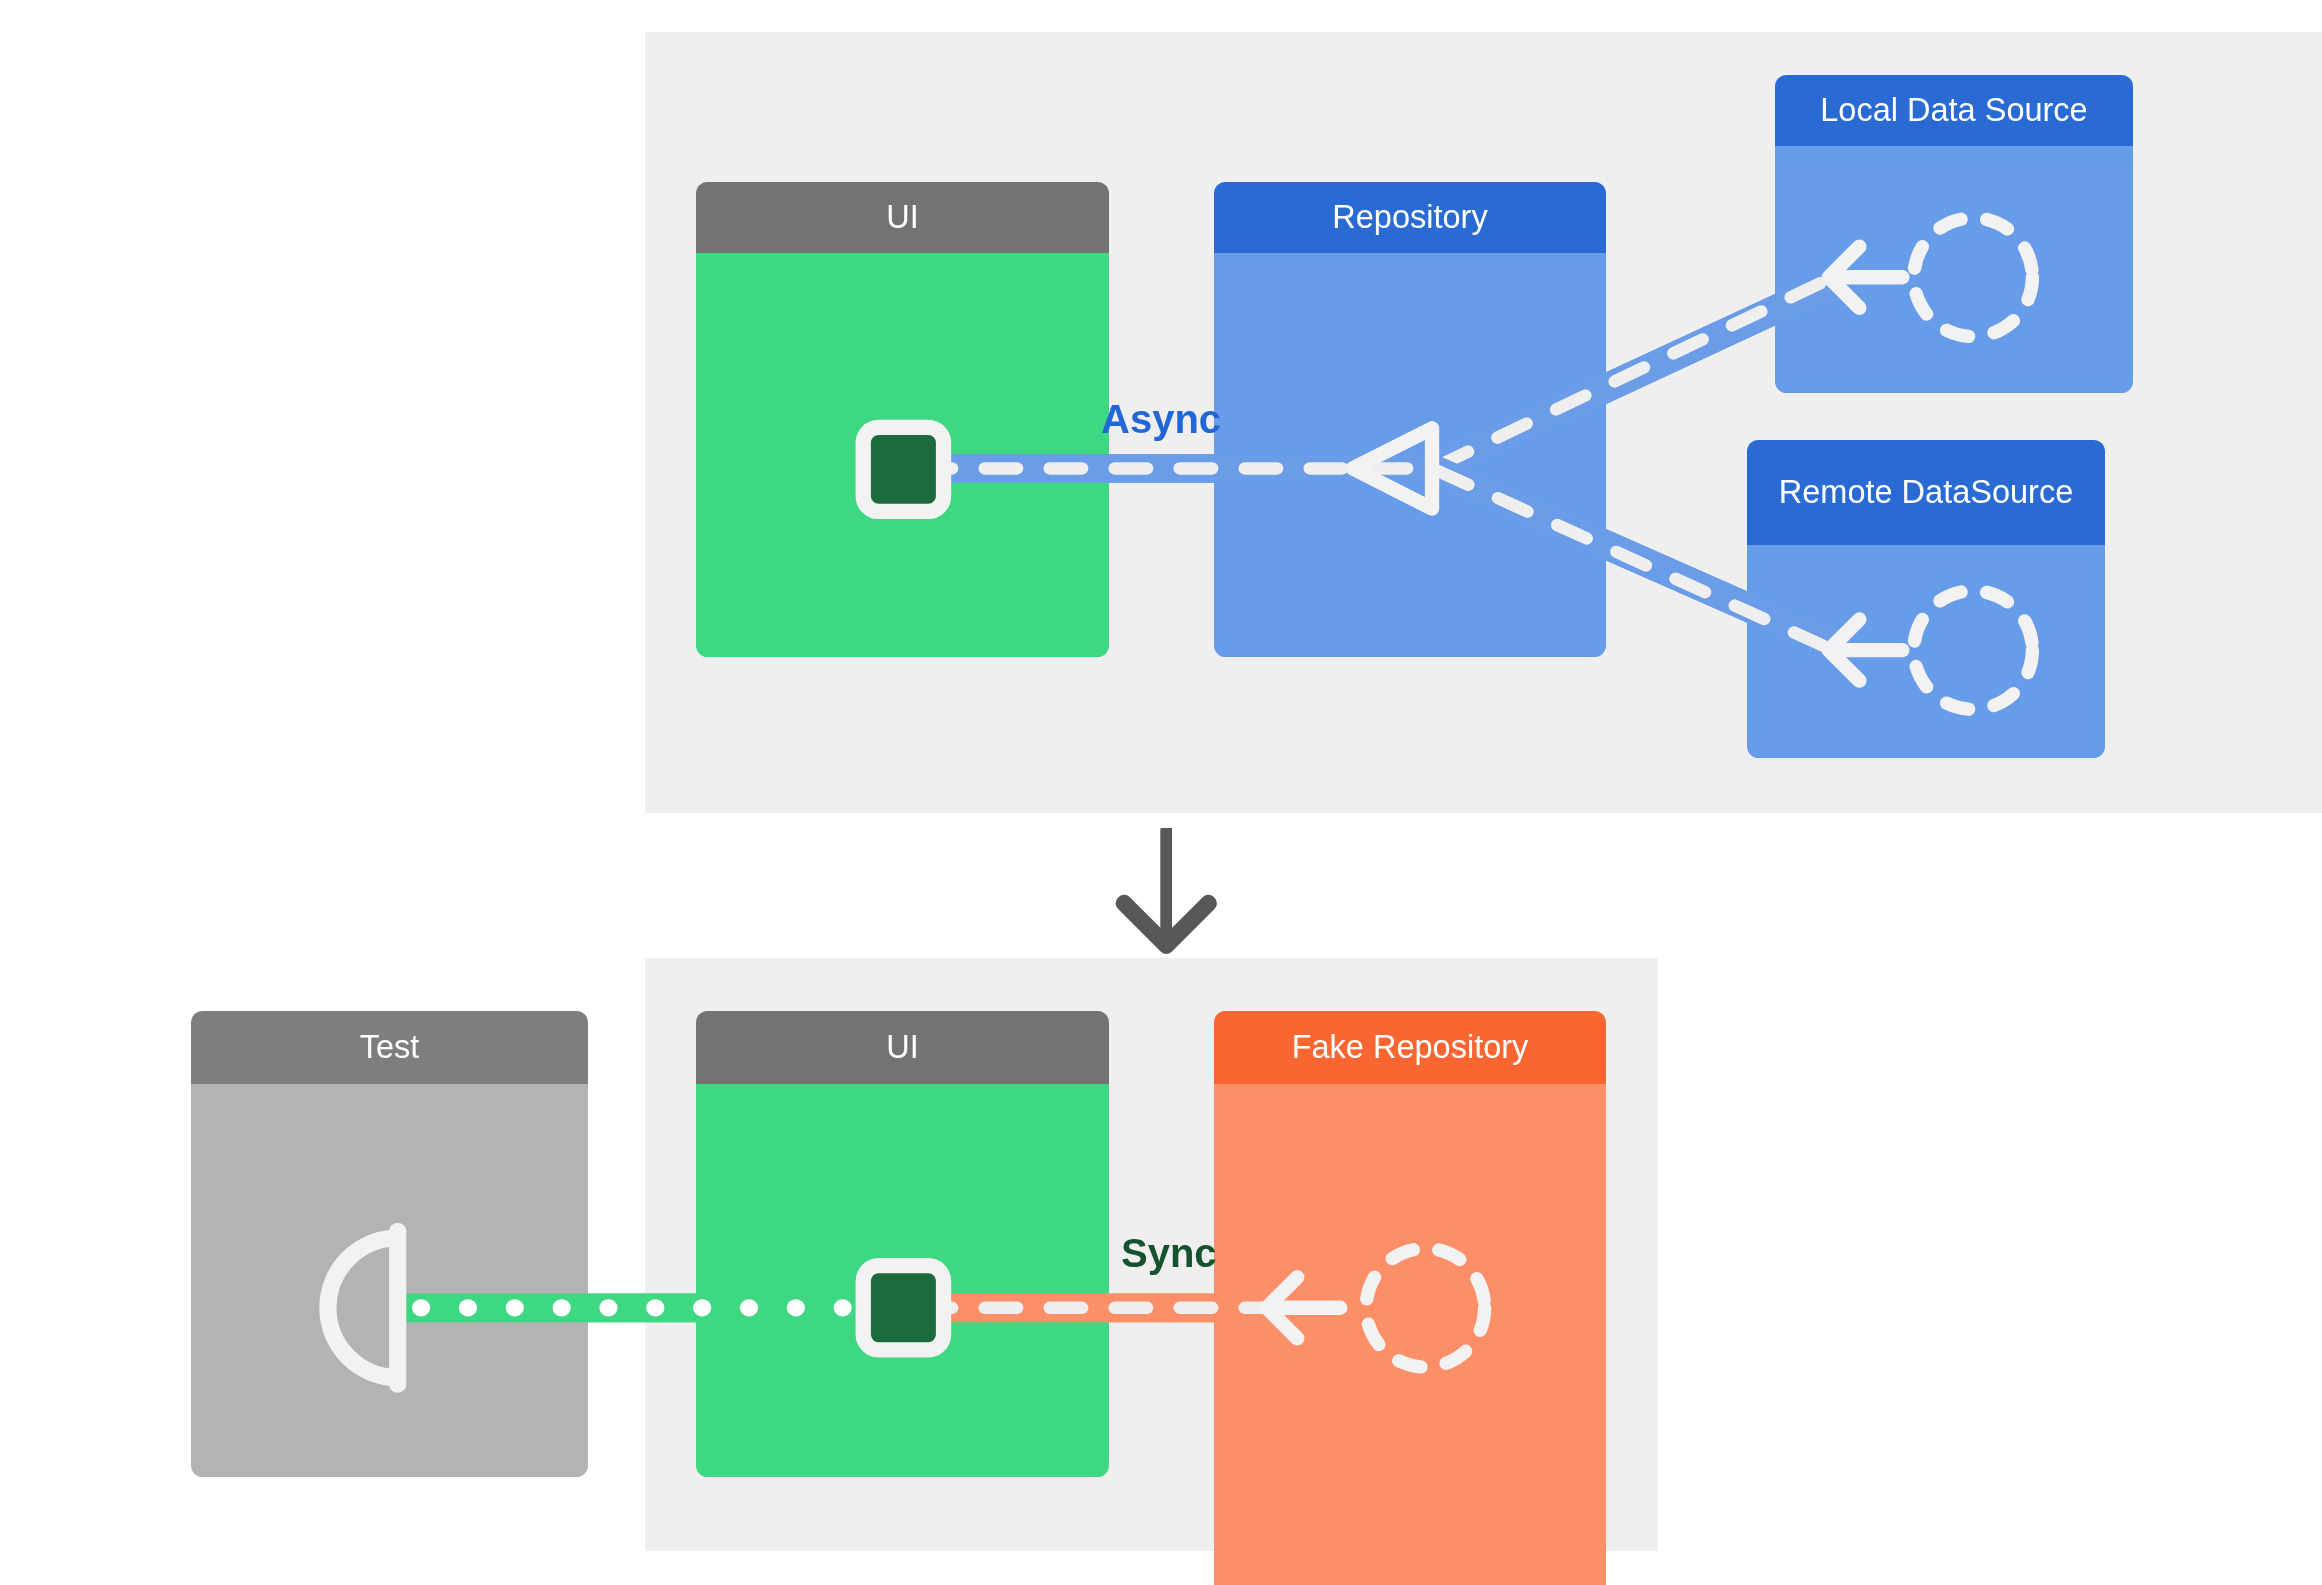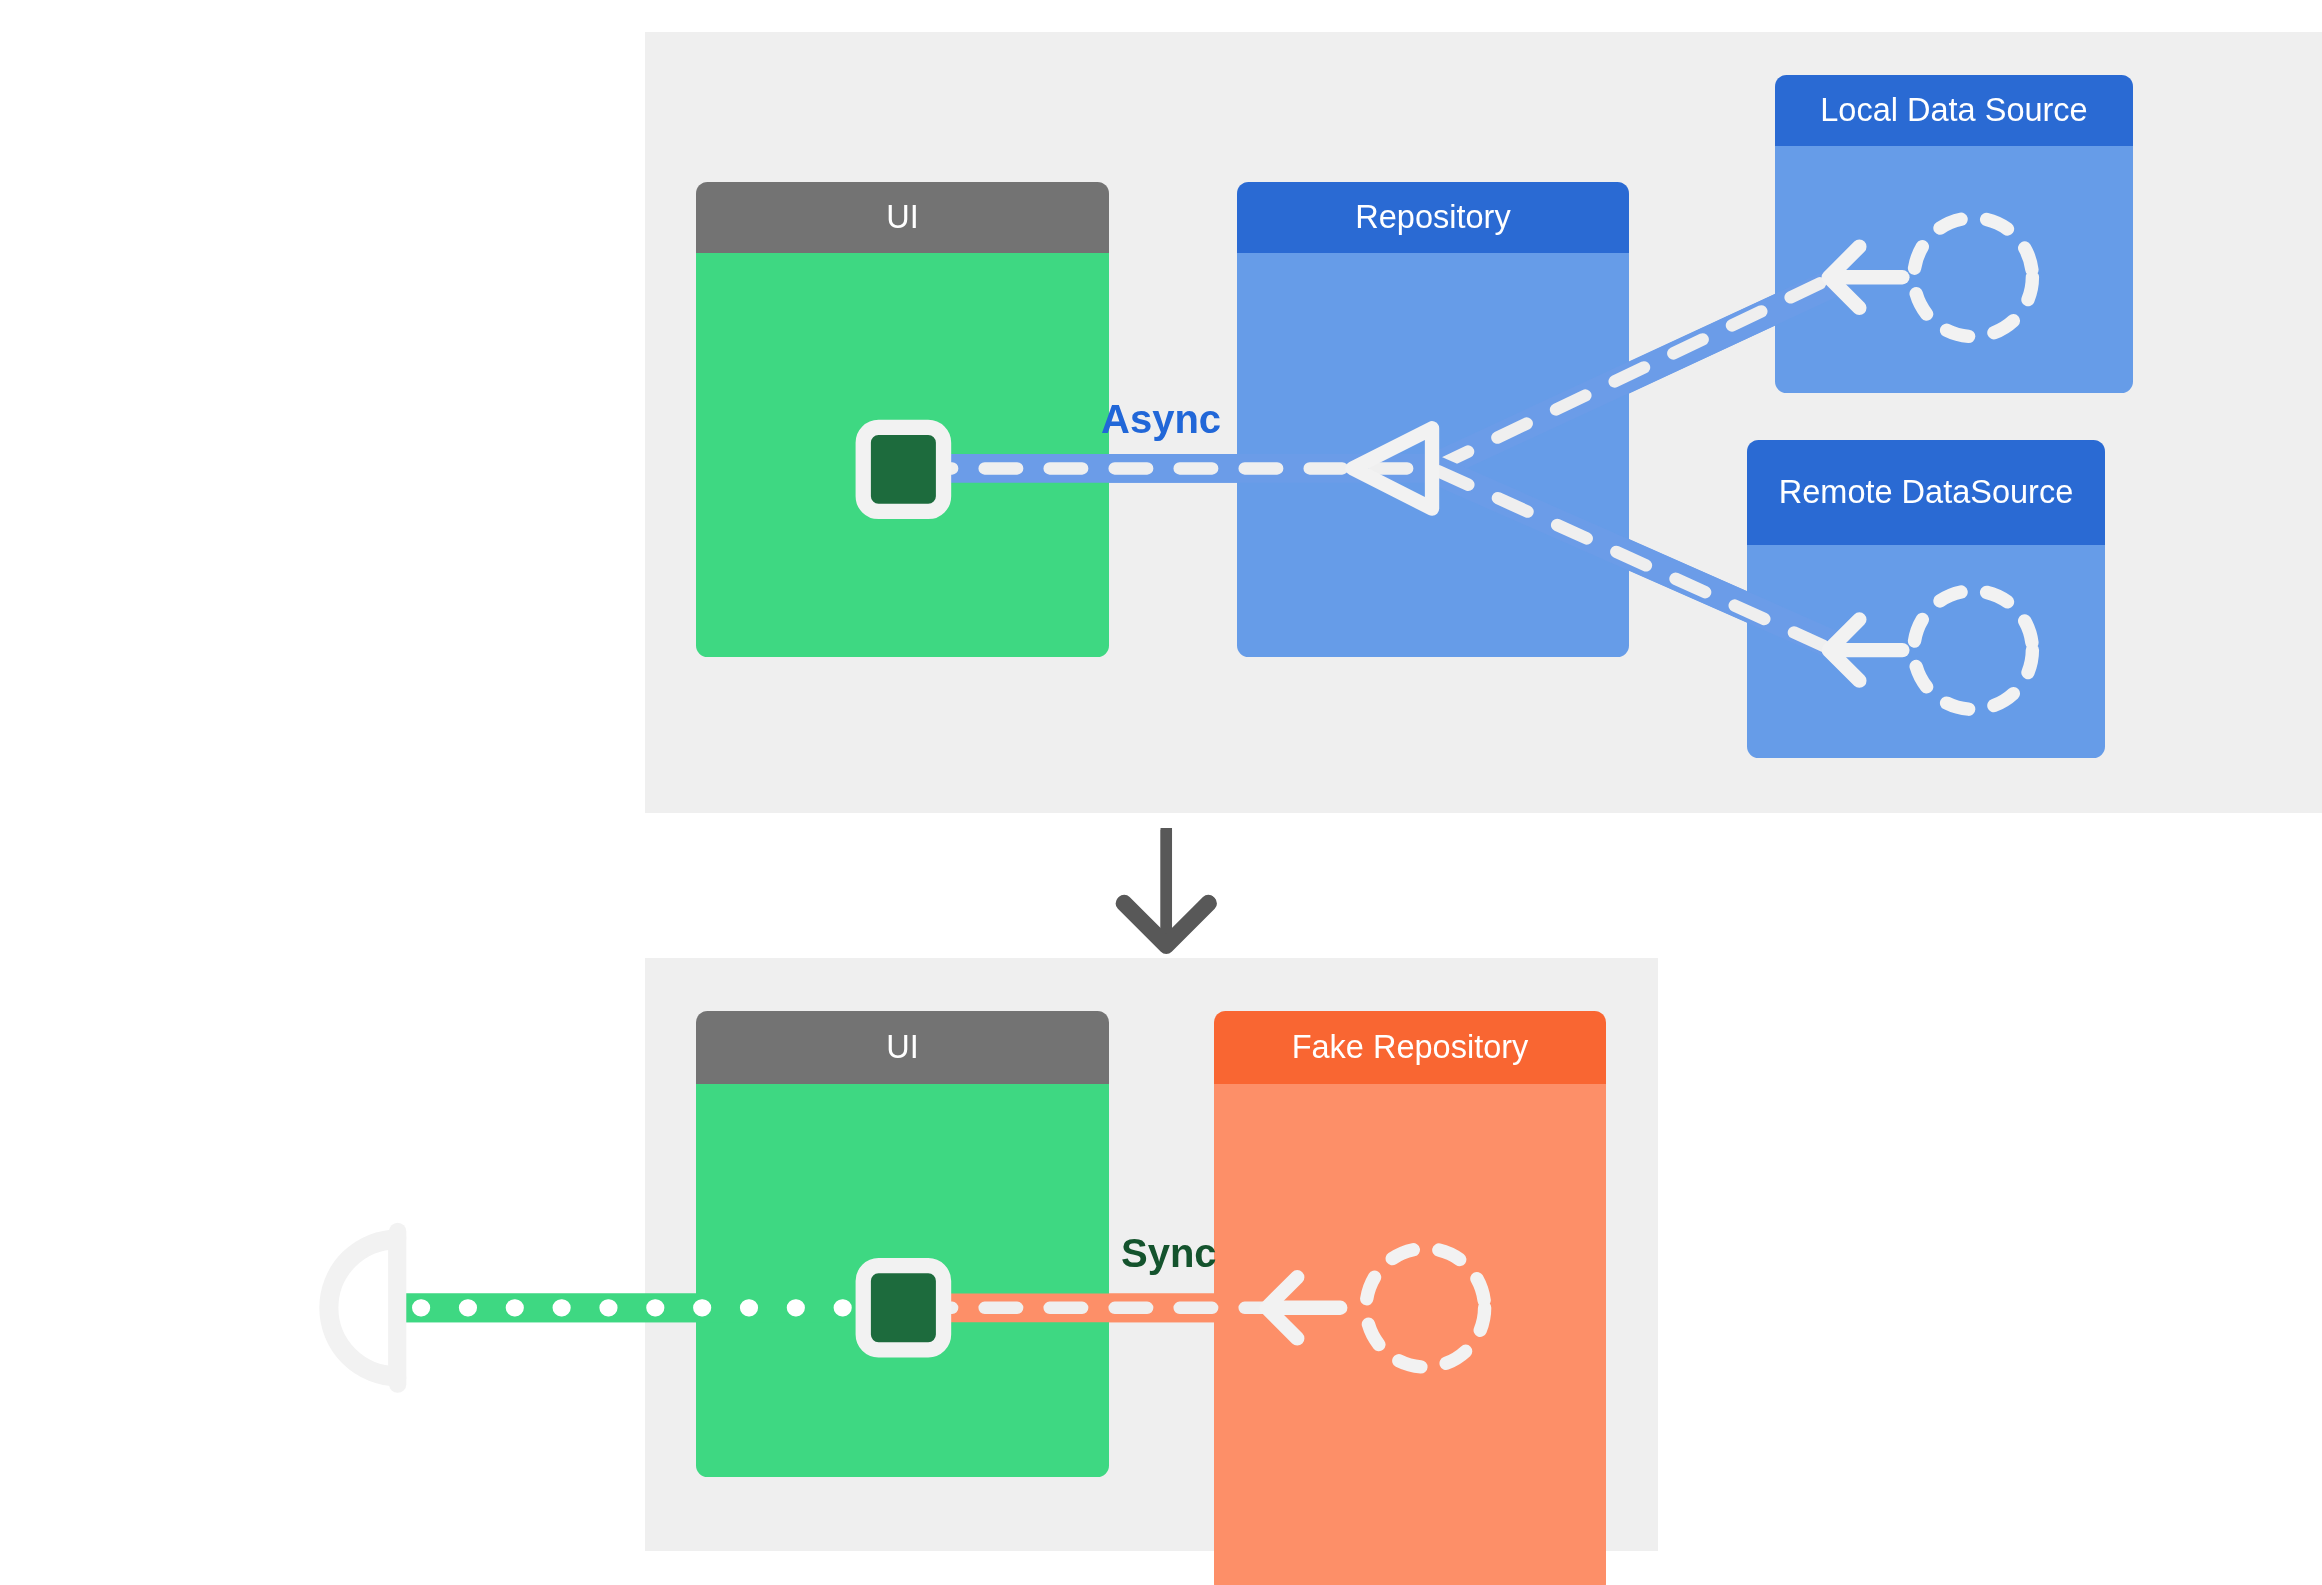--- a/index.html
+++ b/index.html
@@ -34,21 +34,21 @@
   
   .orange-box .hdr{background:#f96632;}
   .orange-box .body{background:#fd8f68;}
   
   .gray-box .hdr{background:#7e7e80;}
   .gray-box .body{background:#b3b3b3;}
 
   
   #box-ui-top        {left:696px;top:182px;width:413px;height:475px;}
   #box-ui-top .hdr   {height:71px;}
-  #box-repository    {left:1214px;top:182px;width:392px;height:475px;margin-left:23px;}
+  #box-repository    {left:1214px;top:182px;width:392px;height:475px;}
   #box-repository .hdr{height:71px;}
   #box-local-ds      {left:1747px;top:75px;width:358px;height:318px;margin-left:28px;}
   #box-local-ds .hdr {height:71px;}
   #box-remote-ds     {left:1747px;top:440px;width:358px;height:318px;}
   #box-remote-ds .hdr{height:105px;}
 
   
   #box-test          {left:191px;top:1011px;width:397px;height:466px;}
   #box-test .hdr     {height:73px;}
   #box-ui-bottom     {left:696px;top:1011px;width:413px;height:466px;}
@@ -161,20 +161,24 @@
 
   <div class="box blue-box" id="box-remote-ds">
     <div class="hdr">
       <span>Remote Data</span>
         <br>
       <span>Source</span>
     </div>
     <div class="body"></div>
   </div>
 
+  <div class="box gray-box" id="box-test">
+    <div class="hdr">Test</div>
+    <div class="body"></div>
+  </div>
 
   <div class="box ui-box" id="box-ui-bottom">
     <div class="hdr">UI</div>
     <div class="body"></div>
   </div>
 
   <div class="box orange-box" id="box-fake-repo">
     <div class="hdr">Fake Repository</div>
     <div class="body"></div>
   </div>

